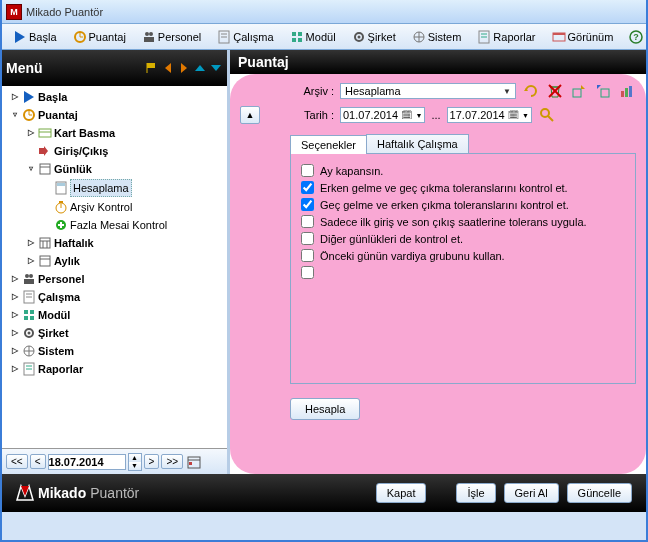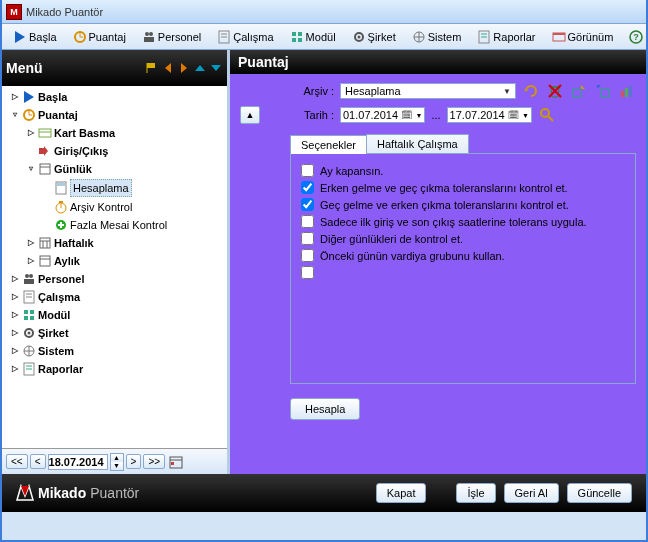--- a/index.html
+++ b/index.html
@@ -116,21 +116,21 @@
     padding:1px 4px;
     font-size:10px;
     cursor:pointer;
     border-radius:2px;
   }
   .dateinput {
     border:1px solid #8aa9cc;
     background:#fff;
     padding:1px 0;
     font-weight:bold;
-    width:60px;
+    width:78px;
   }
   .spin {
     display:flex;flex-direction:column;
     border:1px solid #8aa9cc;
   }
   .spin div { width:12px;height:8px;background:linear-gradient(#fff,#dce9f7);font-size:7px;text-align:center;line-height:8px;}
   .right-pane {
     flex:1;
     background:#fff;
     display:flex;
@@ -142,22 +142,23 @@
     background:linear-gradient(#333,#000);
     display:flex;
     align-items:center;
     padding:0 8px;
     font-size:14px;
     font-weight:bold;
   }
   .right-body {
     flex:1;
     padding: 8px 10px;
-    background:#8b5cf6;
+    background:#f9a8d4;
     position:relative;
+    border-radius:25px;
   }
   .row { display:flex; align-items:center; gap:6px; margin-bottom:6px; }
   .lbl-right { width:52px; text-align:right; }
   .combo {
     border:1px solid #8aa9cc;
     background:#fff;
     padding:1px 4px;
     display:flex;
     align-items:center;
     justify-content:space-between;

